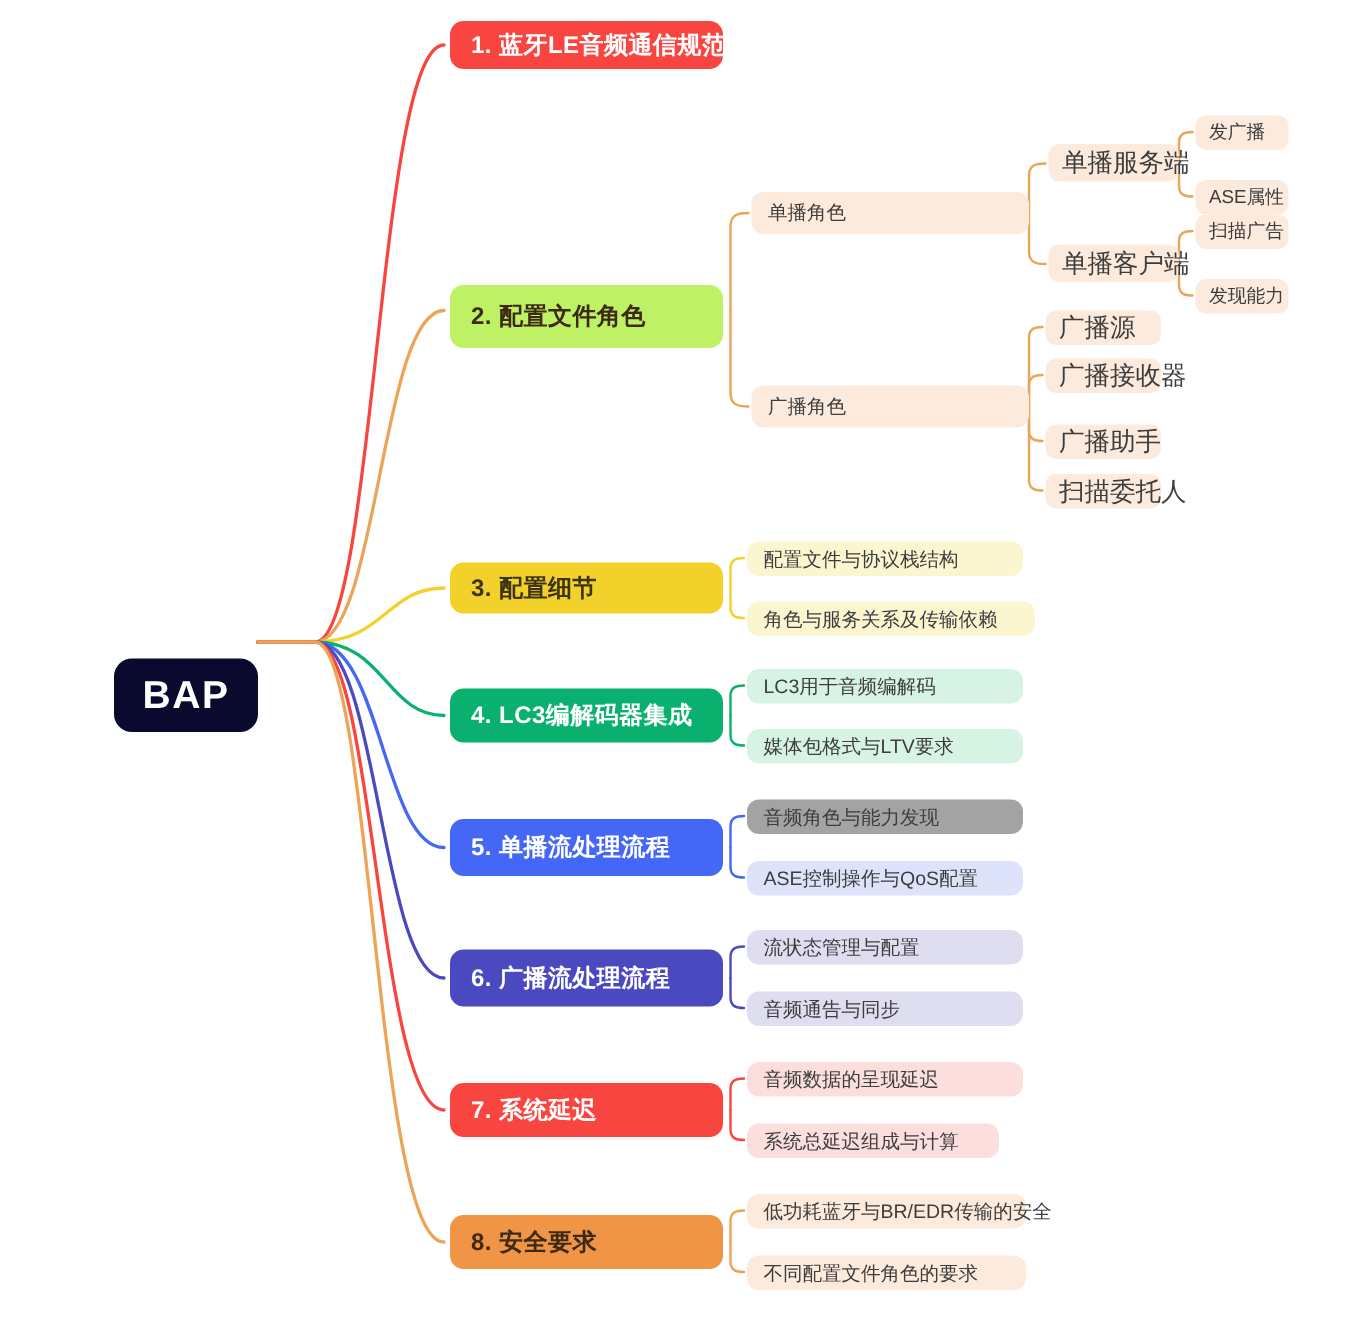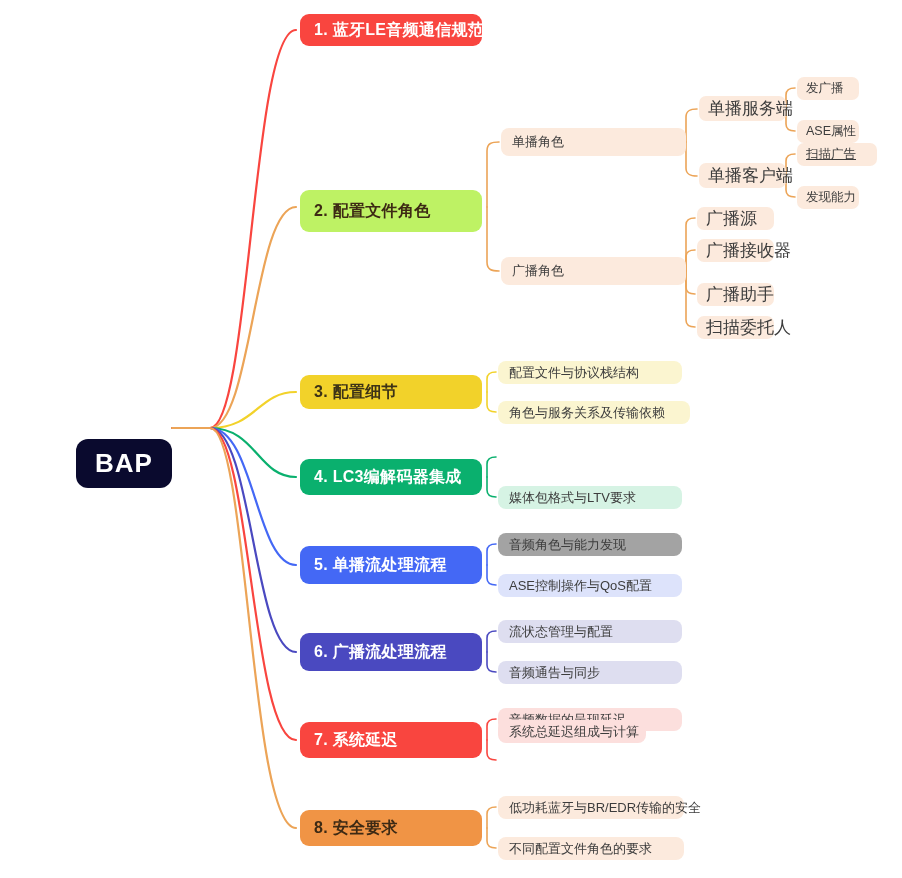--- a/index.html
+++ b/index.html
@@ -159,21 +159,21 @@
   <div class="node node-l3" style="left:699px; top:163px; width:87px; height:25px; background:#fceadd;">
     <span>单播客户端</span>
   </div>
 
   <div class="node node-l4" style="left:797px; top:77px; width:62px; height:23px; background:#fceadd;">
     <span>发广播</span>
   </div>
   <div class="node node-l4" style="left:797px; top:120px; width:62px; height:23px; background:#fceadd;">
     <span>ASE属性</span>
   </div>
-  <div class="node node-l4" style="left:797px; top:143px; width:80px; height:23px; background:#fceadd;text-decoration:underline;">
+  <div class="node node-l4" style="left:797px; top:143px; width:62px; height:23px; background:#fceadd;">
     <span>扫描广告</span>
   </div>
   <div class="node node-l4" style="left:797px; top:186px; width:62px; height:23px; background:#fceadd;">
     <span>发现能力</span>
   </div>
 
   <div class="node node-l3" style="left:697px; top:207px; width:77px; height:23px; background:#fceadd;">
     <span>广播源</span>
   </div>
   <div class="node node-l3" style="left:697px; top:239px; width:77px; height:23px; background:#fceadd;">
@@ -192,20 +192,23 @@
   <div class="node node-l2" style="left:498px; top:361px; width:184px; height:23px; background:#fbf5d0;">
     <span>配置文件与协议栈结构</span>
   </div>
   <div class="node node-l2" style="left:498px; top:401px; width:192px; height:23px; background:#fbf5d0;">
     <span>角色与服务关系及传输依赖</span>
   </div>
 
   <div class="node node-l1" style="left:300px; top:459px; width:182px; height:36px; background:#0ab06e; color:#ffffff;">
     <span>4. LC3编解码器集成</span>
   </div>
+  <div class="node node-l2" style="left:498px; top:446px; width:184px; height:23px; background:#d6f3e4;">
+    <span>LC3用于音频编解码</span>
+  </div>
   <div class="node node-l2" style="left:498px; top:486px; width:184px; height:23px; background:#d6f3e4;">
     <span>媒体包格式与LTV要求</span>
   </div>
 
   <div class="node node-l1" style="left:300px; top:546px; width:182px; height:38px; background:#4468f5; color:#ffffff;">
     <span>5. 单播流处理流程</span>
   </div>
   <div class="node node-l2" style="left:498px; top:533px; width:184px; height:23px; background:#a3a3a3;">
     <span>音频角色与能力发现</span>
   </div>
@@ -222,21 +225,21 @@
   <div class="node node-l2" style="left:498px; top:661px; width:184px; height:23px; background:#dedef0;">
     <span>音频通告与同步</span>
   </div>
 
   <div class="node node-l1" style="left:300px; top:722px; width:182px; height:36px; background:#f9453f; color:#ffffff;">
     <span>7. 系统延迟</span>
   </div>
   <div class="node node-l2" style="left:498px; top:708px; width:184px; height:23px; background:#fcdfdd;">
     <span>音频数据的呈现延迟</span>
   </div>
-  <div class="node node-l2" style="left:498px; top:720px; width:148px; height:23px; background:#fcdfdd;">
+  <div class="node node-l2" style="left:498px; top:749px; width:168px; height:23px; background:#fcdfdd;">
     <span>系统总延迟组成与计算</span>
   </div>
 
   <div class="node node-l1" style="left:300px; top:810px; width:182px; height:36px; background:#f09445; color:#3d2a14;">
     <span>8. 安全要求</span>
   </div>
   <div class="node node-l2" style="left:498px; top:796px; width:186px; height:23px; background:#fceadd;">
     <span>低功耗蓝牙与BR/EDR传输的安全</span>
   </div>
   <div class="node node-l2" style="left:498px; top:837px; width:186px; height:23px; background:#fceadd;">

